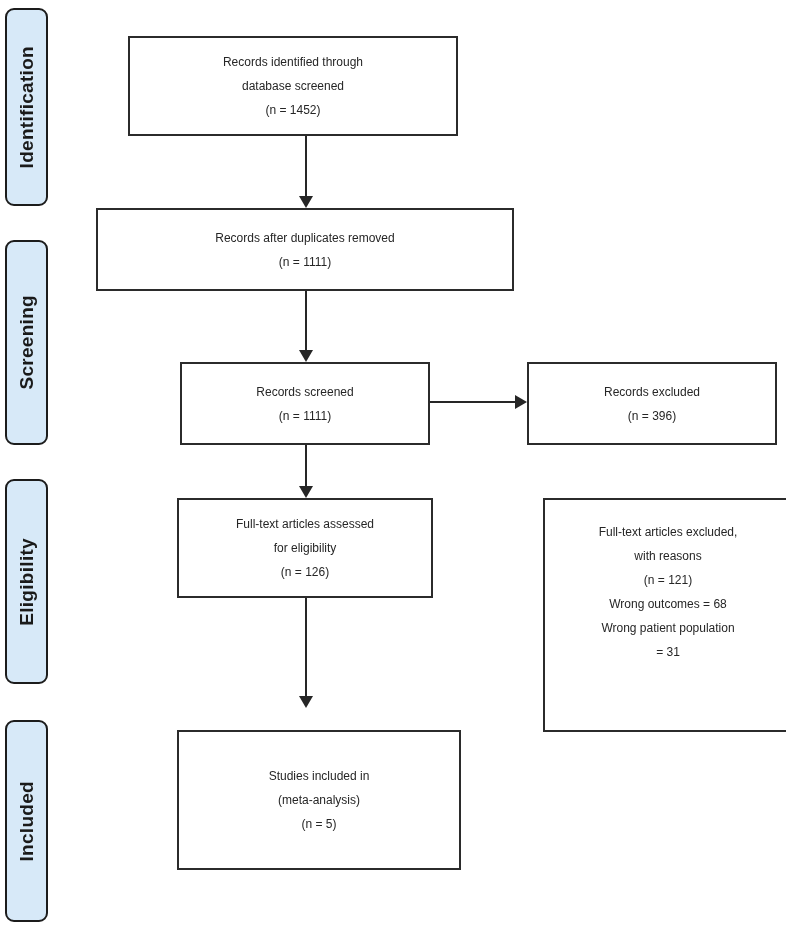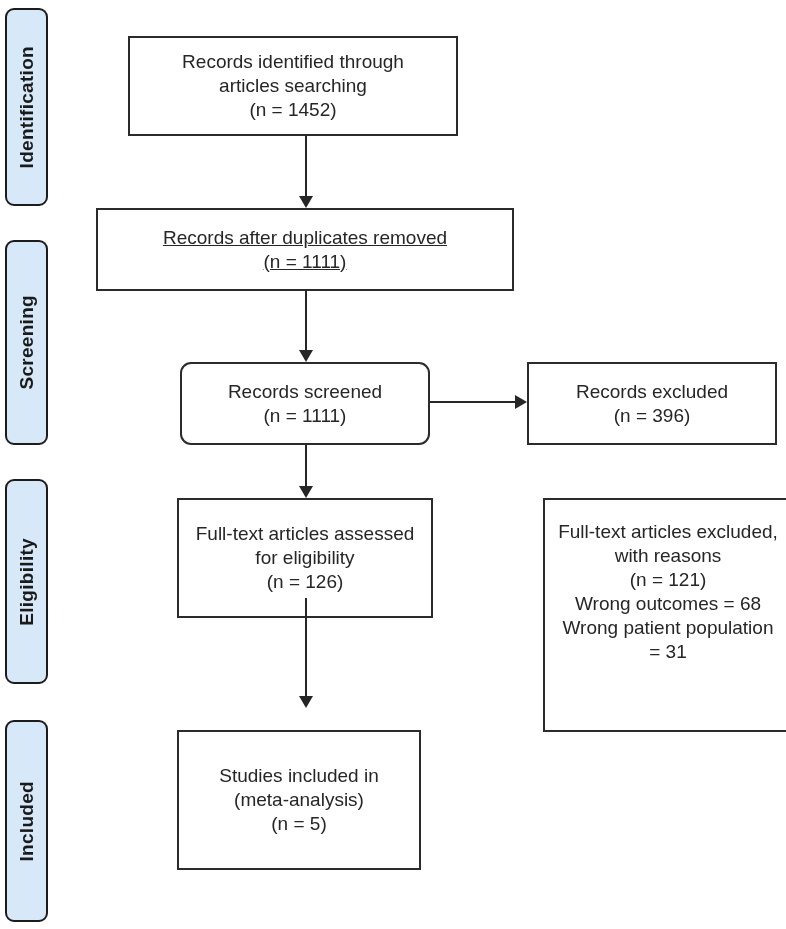--- a/index.html
+++ b/index.html
@@ -41,21 +41,21 @@
   .flow-box {
     position: absolute;
     background: #ffffff;
     border: 2px solid #2b2b2b;
     box-sizing: border-box;
     display: flex;
     flex-direction: column;
     align-items: center;
     justify-content: center;
     text-align: center;
-    font-size: 19px;
+    font-size: 12px;
     line-height: 24px;
     color: #262626;
     padding: 2px 6px;
   }
   .flow-box.top-align {
     justify-content: flex-start;
     padding-top: 20px;
     margin-left: 16px;
   }
   
@@ -99,68 +99,68 @@
   </div>
   <div class="stage-band" style="top:479px;height:205px;">
     <span class="stage-label">Eligibility</span>
   </div>
   <div class="stage-band" style="top:720px;height:202px;">
     <span class="stage-label">Included</span>
   </div>
 
   <div class="flow-box" style="left:128px;top:36px;width:330px;height:100px;">
     <div>Records identified through</div>
-    <div>articles searching</div>
+    <div>database screened</div>
     <div>(n = 1452)</div>
   </div>
 
   <div class="arrow-line-v" style="left:305px;top:136px;height:62px;"></div>
   <div class="arrow-head-down" style="left:299px;top:196px;"></div>
 
-  <div class="flow-box" style="left:96px;top:208px;width:418px;height:83px;text-decoration:underline;">
+  <div class="flow-box" style="left:96px;top:208px;width:418px;height:83px;">
     <div>Records after duplicates removed</div>
     <div>(n = 1111)</div>
   </div>
 
   <div class="arrow-line-v" style="left:305px;top:291px;height:61px;"></div>
   <div class="arrow-head-down" style="left:299px;top:350px;"></div>
 
-  <div class="flow-box" style="left:180px;top:362px;width:250px;height:83px;border-radius:11px;">
+  <div class="flow-box" style="left:180px;top:362px;width:250px;height:83px;">
     <div>Records screened</div>
     <div>(n = 1111)</div>
   </div>
 
   <div class="arrow-line-h" style="left:430px;top:401px;width:86px;"></div>
   <div class="arrow-head-right" style="left:515px;top:395px;"></div>
 
   <div class="flow-box" style="left:527px;top:362px;width:250px;height:83px;align-items:center;">
     <div>Records excluded</div>
     <div>(n = 396)</div>
   </div>
 
   <div class="arrow-line-v" style="left:305px;top:445px;height:43px;"></div>
   <div class="arrow-head-down" style="left:299px;top:486px;"></div>
 
-  <div class="flow-box" style="left:177px;top:498px;width:256px;height:120px;">
+  <div class="flow-box" style="left:177px;top:498px;width:256px;height:100px;">
     <div>Full-text articles assessed</div>
     <div>for eligibility</div>
     <div>(n = 126)</div>
   </div>
 
   <div class="flow-box top-align" style="left:527px;top:498px;width:250px;height:234px;">
     <div>Full-text articles excluded,</div>
     <div>with reasons</div>
     <div>(n = 121)</div>
     <div>Wrong outcomes = 68</div>
     <div>Wrong patient population</div>
     <div>= 31</div>
   </div>
 
   <div class="arrow-line-v" style="left:305px;top:598px;height:100px;"></div>
   <div class="arrow-head-down" style="left:299px;top:696px;"></div>
 
-  <div class="flow-box" style="left:177px;top:730px;width:244px;height:140px;text-align:right;">
+  <div class="flow-box" style="left:177px;top:730px;width:284px;height:140px;text-align:right;">
     <div>Studies included in</div>
     <div>(meta-analysis)</div>
     <div>(n = 5)</div>
   </div>
 
 </div>
 
 </body></html>

